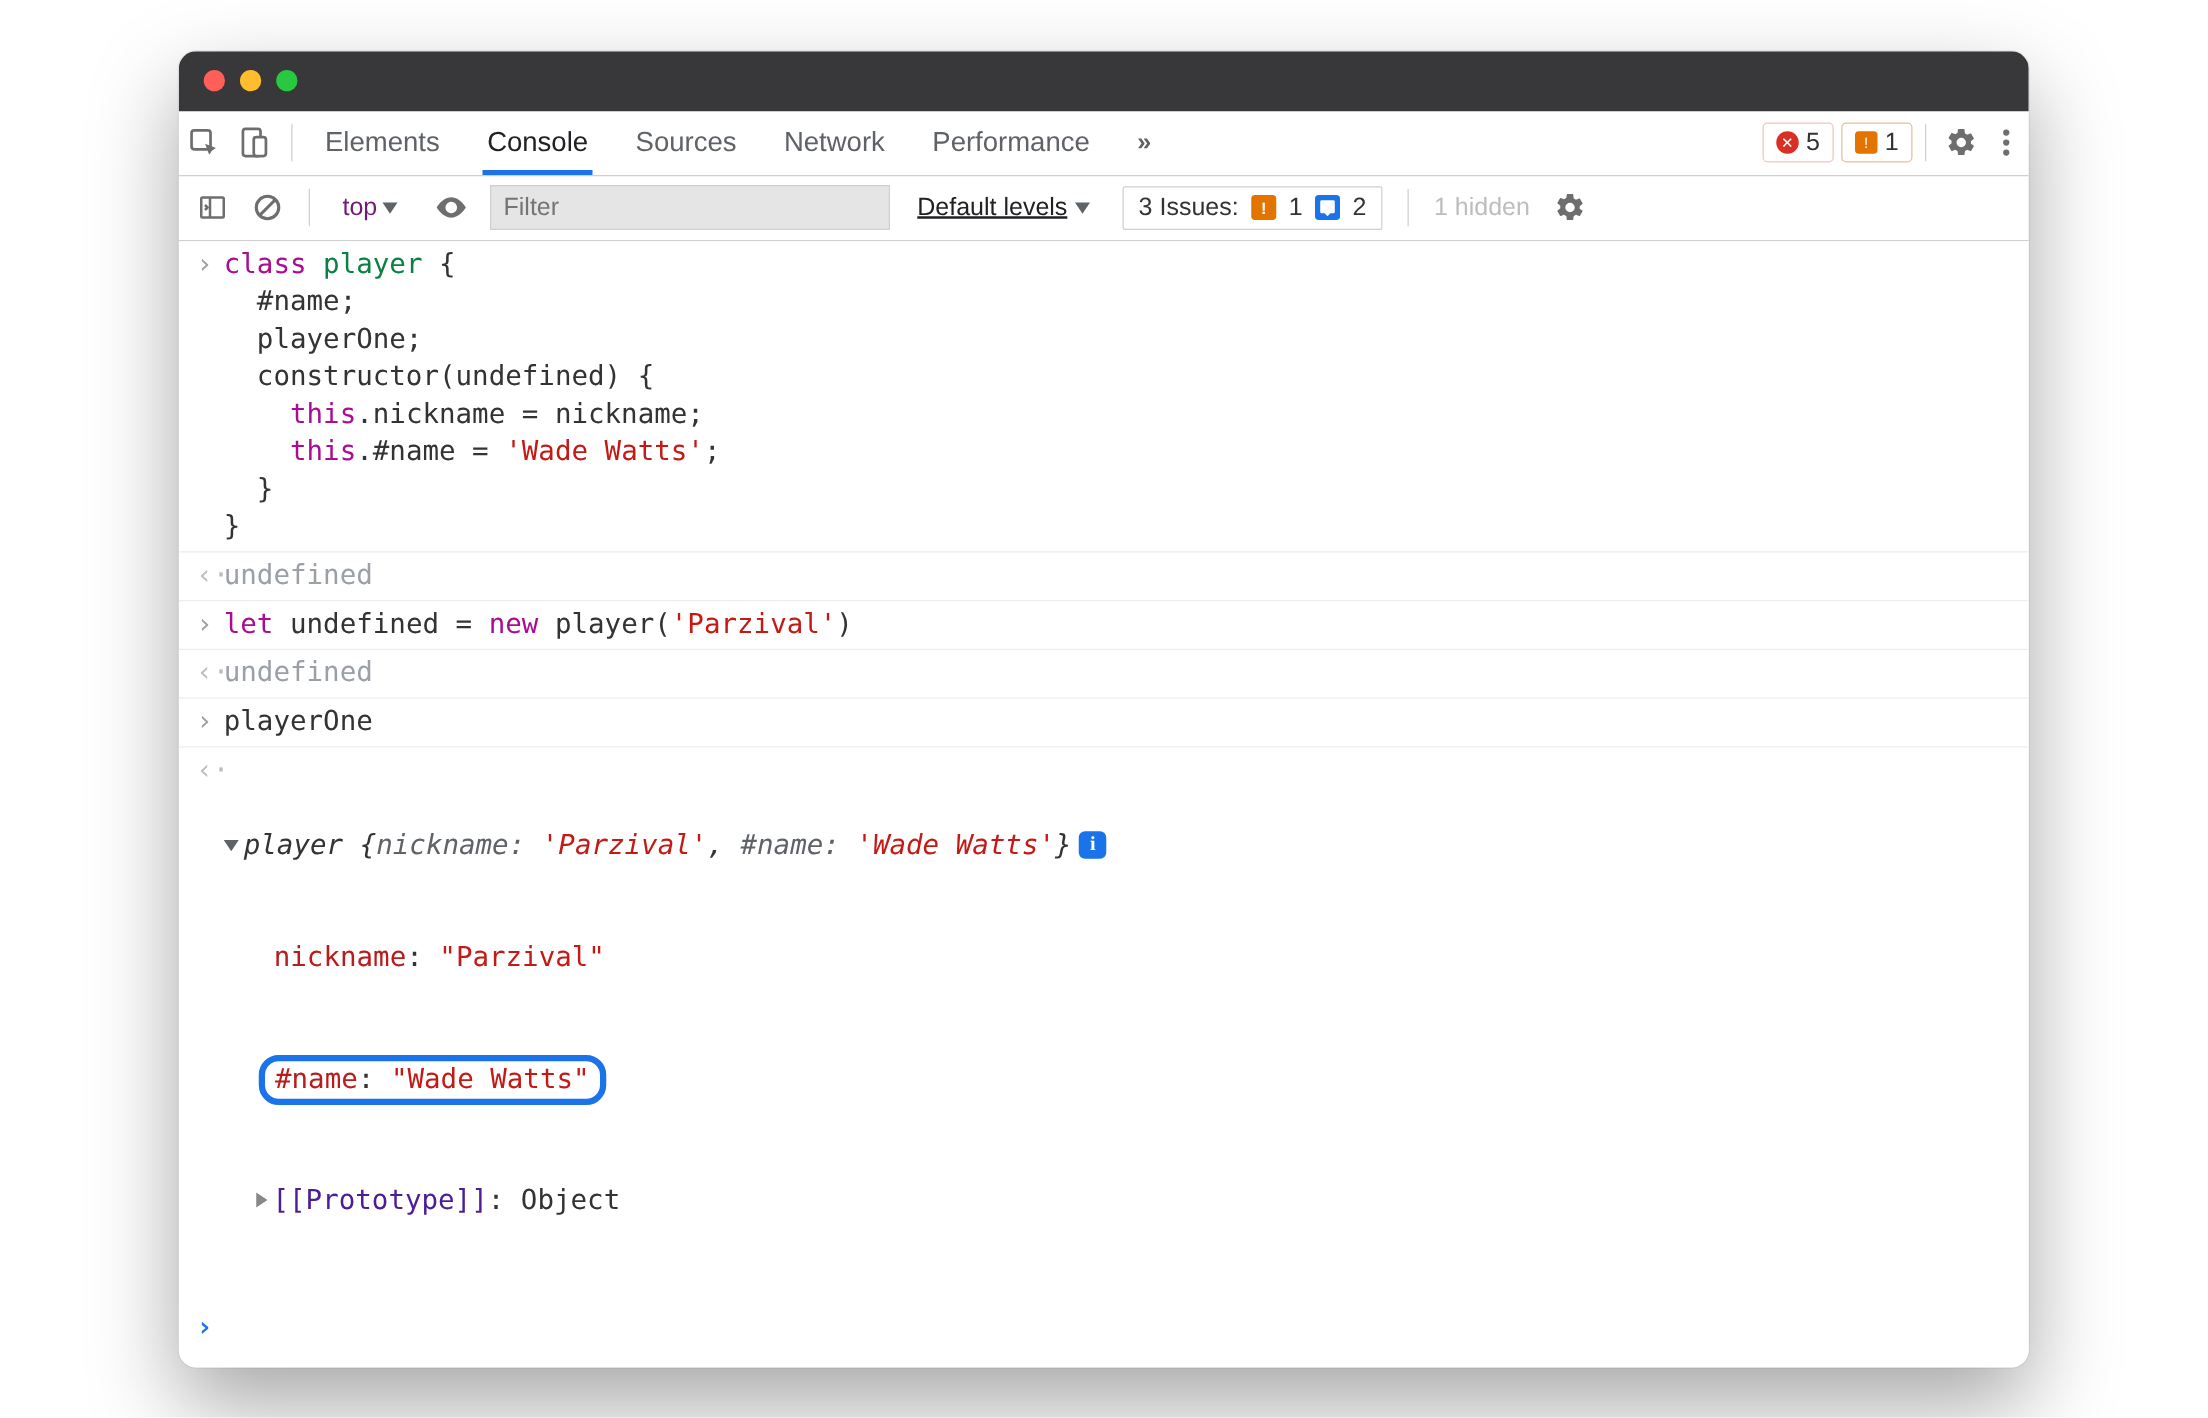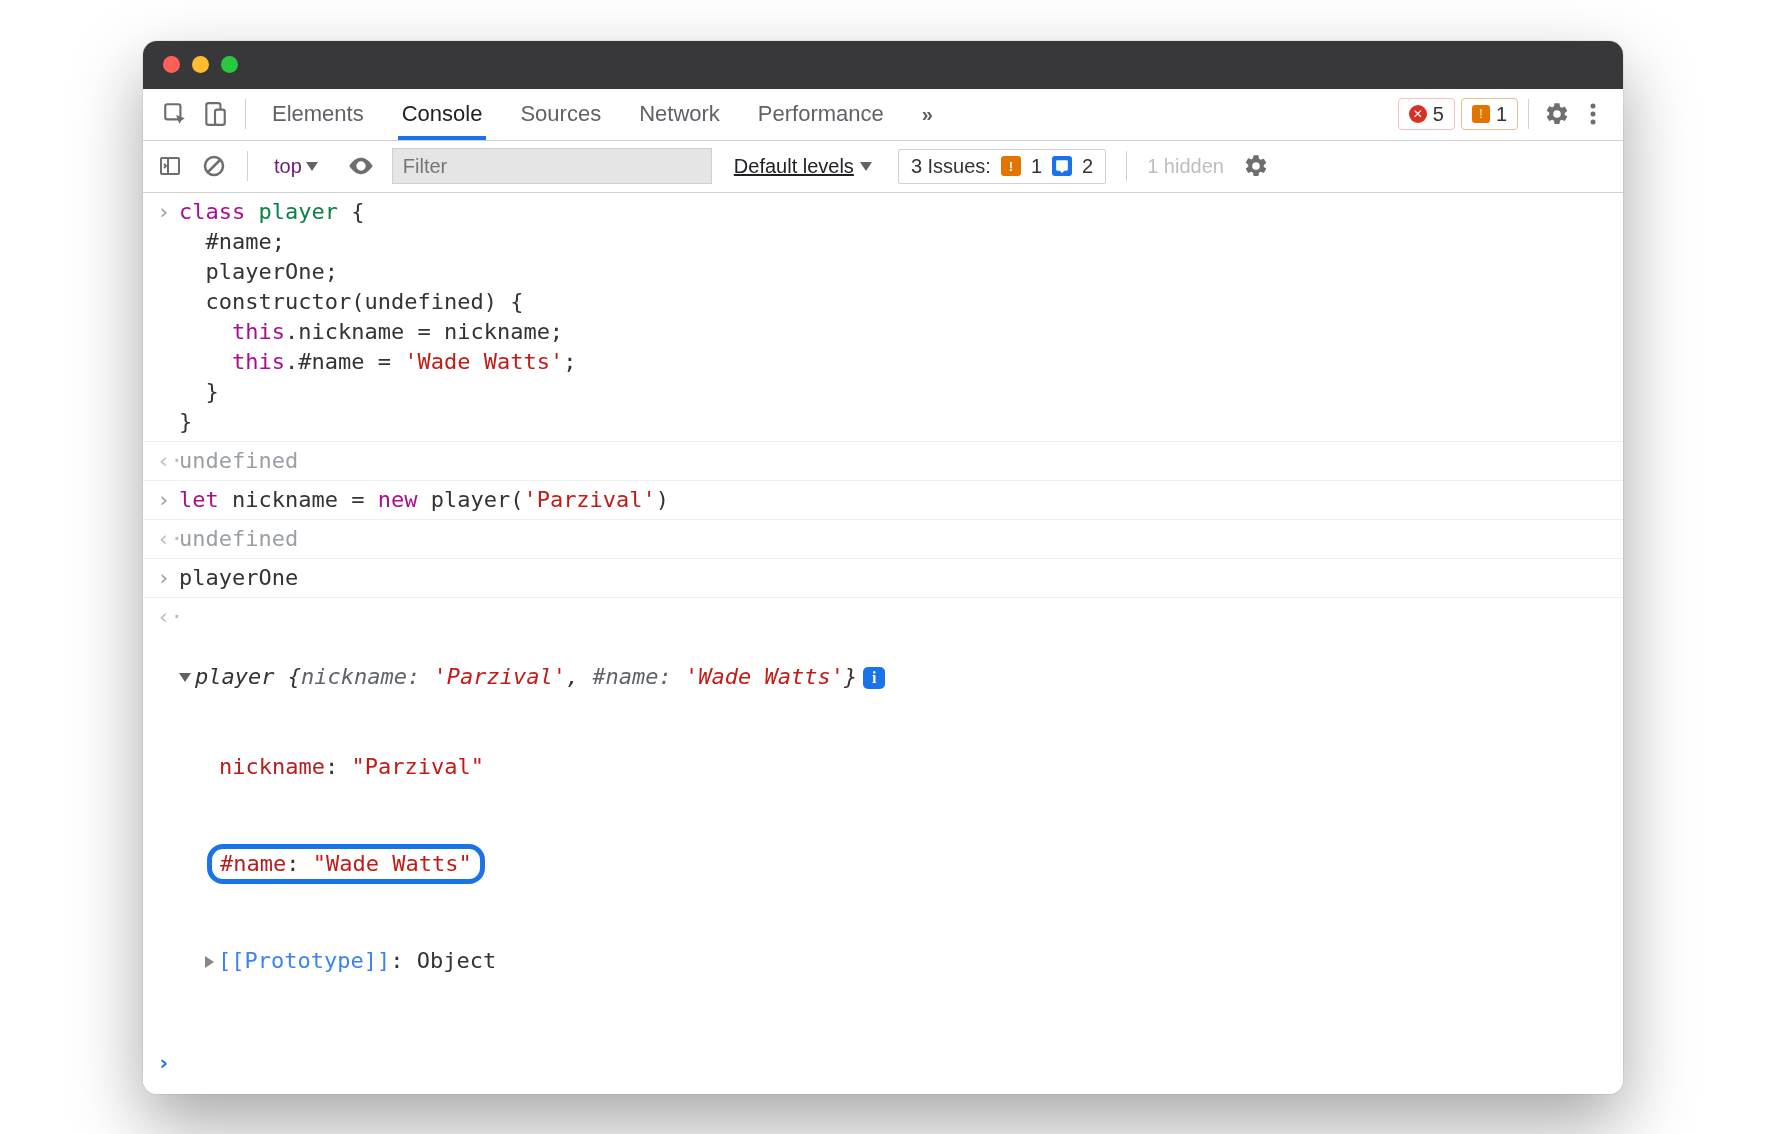--- a/index.html
+++ b/index.html
@@ -39,21 +39,21 @@
   .tl.yellow { background:#febc2e; }
   .tl.green { background:#28c840; }
   .title {
     position:absolute; left:0; right:0; text-align:center;
     color:#b7b7b8; font-size:20px; font-weight:600;
   }
   .toolbar {
     height: 52px;
     border-bottom:1px solid #d0d0d0;
     display:flex; align-items:center;
-    padding: 0 12px;
+    padding: 0 0;
     gap: 0;
   }
   .tb-icon { width:40px; height:40px; display:flex; align-items:center; justify-content:center; color:#6e6e6e; }
   .tb-sep { width:1px; height:30px; background:#d0d0d0; margin:0 10px; }
   .tabs { display:flex; gap:30px; margin-left:12px; height:100%; align-items:center;}
   .tab { font-size:22px; color:#5f6368; padding:0 4px; height:100%; display:flex; align-items:center; position:relative;}
   .tab.active { color:#202124; }
   .tab.active::after { content:""; position:absolute; bottom:0; left:0; right:0; height:4px; background:#1a73e8;}
   .spacer { flex:1; }
   .badge { display:flex; align-items:center; gap:6px; padding:2px 10px; border:1px solid #e8c090; border-radius:4px; font-size:20px; color:#333; background:#fff; height:32px;}
@@ -226,40 +226,40 @@
 <span>}</span></div>
     </div>
 
     <div class="row">
       <div class="arrow out">‹·</div>
       <div class="code undef">undefined</div>
     </div>
 
     <div class="row">
       <div class="arrow in">›</div>
-      <div class="code"><span class="kw-let">let </span><span>nickname = </span><span class="kw-new">new </span><span>player(</span><span class="str">'Parzival'</span><span>)</span></div>
+      <div class="code"><span class="kw-let">let </span><span>undefined = </span><span class="kw-new">new </span><span>player(</span><span class="str">'Parzival'</span><span>)</span></div>
     </div>
 
     <div class="row">
       <div class="arrow out">‹·</div>
       <div class="code undef">undefined</div>
     </div>
 
     <div class="row">
       <div class="arrow in">›</div>
       <div class="code">playerOne</div>
     </div>
 
     <div class="row" style="border-bottom:none;">
       <div class="arrow out">‹·</div>
       <div class="code">
         <div><span class="tri down"></span><span class="obj-preview"><span>player </span><span>{</span><span class="obj-key">nickname: </span><span class="obj-val-str">'Parzival'</span><span>, </span><span class="obj-key">#name: </span><span class="obj-val-str">'Wade Watts'</span><span>}</span></span><span class="info-i">i</span></div>
         <div style="padding-left:40px;"><span class="obj-key-purple">nickname</span><span>: </span><span class="obj-val-str">"Parzival"</span></div>
         <div style="padding-left:34px; margin-top:2px; margin-bottom:2px;"><span class="highlight-ring"><span class="obj-key-purple">#name</span><span>: </span><span class="obj-val-str">"Wade Watts"</span></span></div>
-        <div style="padding-left:26px;"><span class="tri right"></span><span style="color:#3b82f6"><span>[[Prototype]]</span></span><span>: </span><span>Object</span></div>
+        <div style="padding-left:26px;"><span class="tri right"></span><span style="color:#4c1d95"><span>[[Prototype]]</span></span><span>: </span><span>Object</span></div>
       </div>
     </div>
 
     <div class="prompt-row">
       <div class="prompt-arrow">›</div>
     </div>
 
   </div>
 
 </div>

